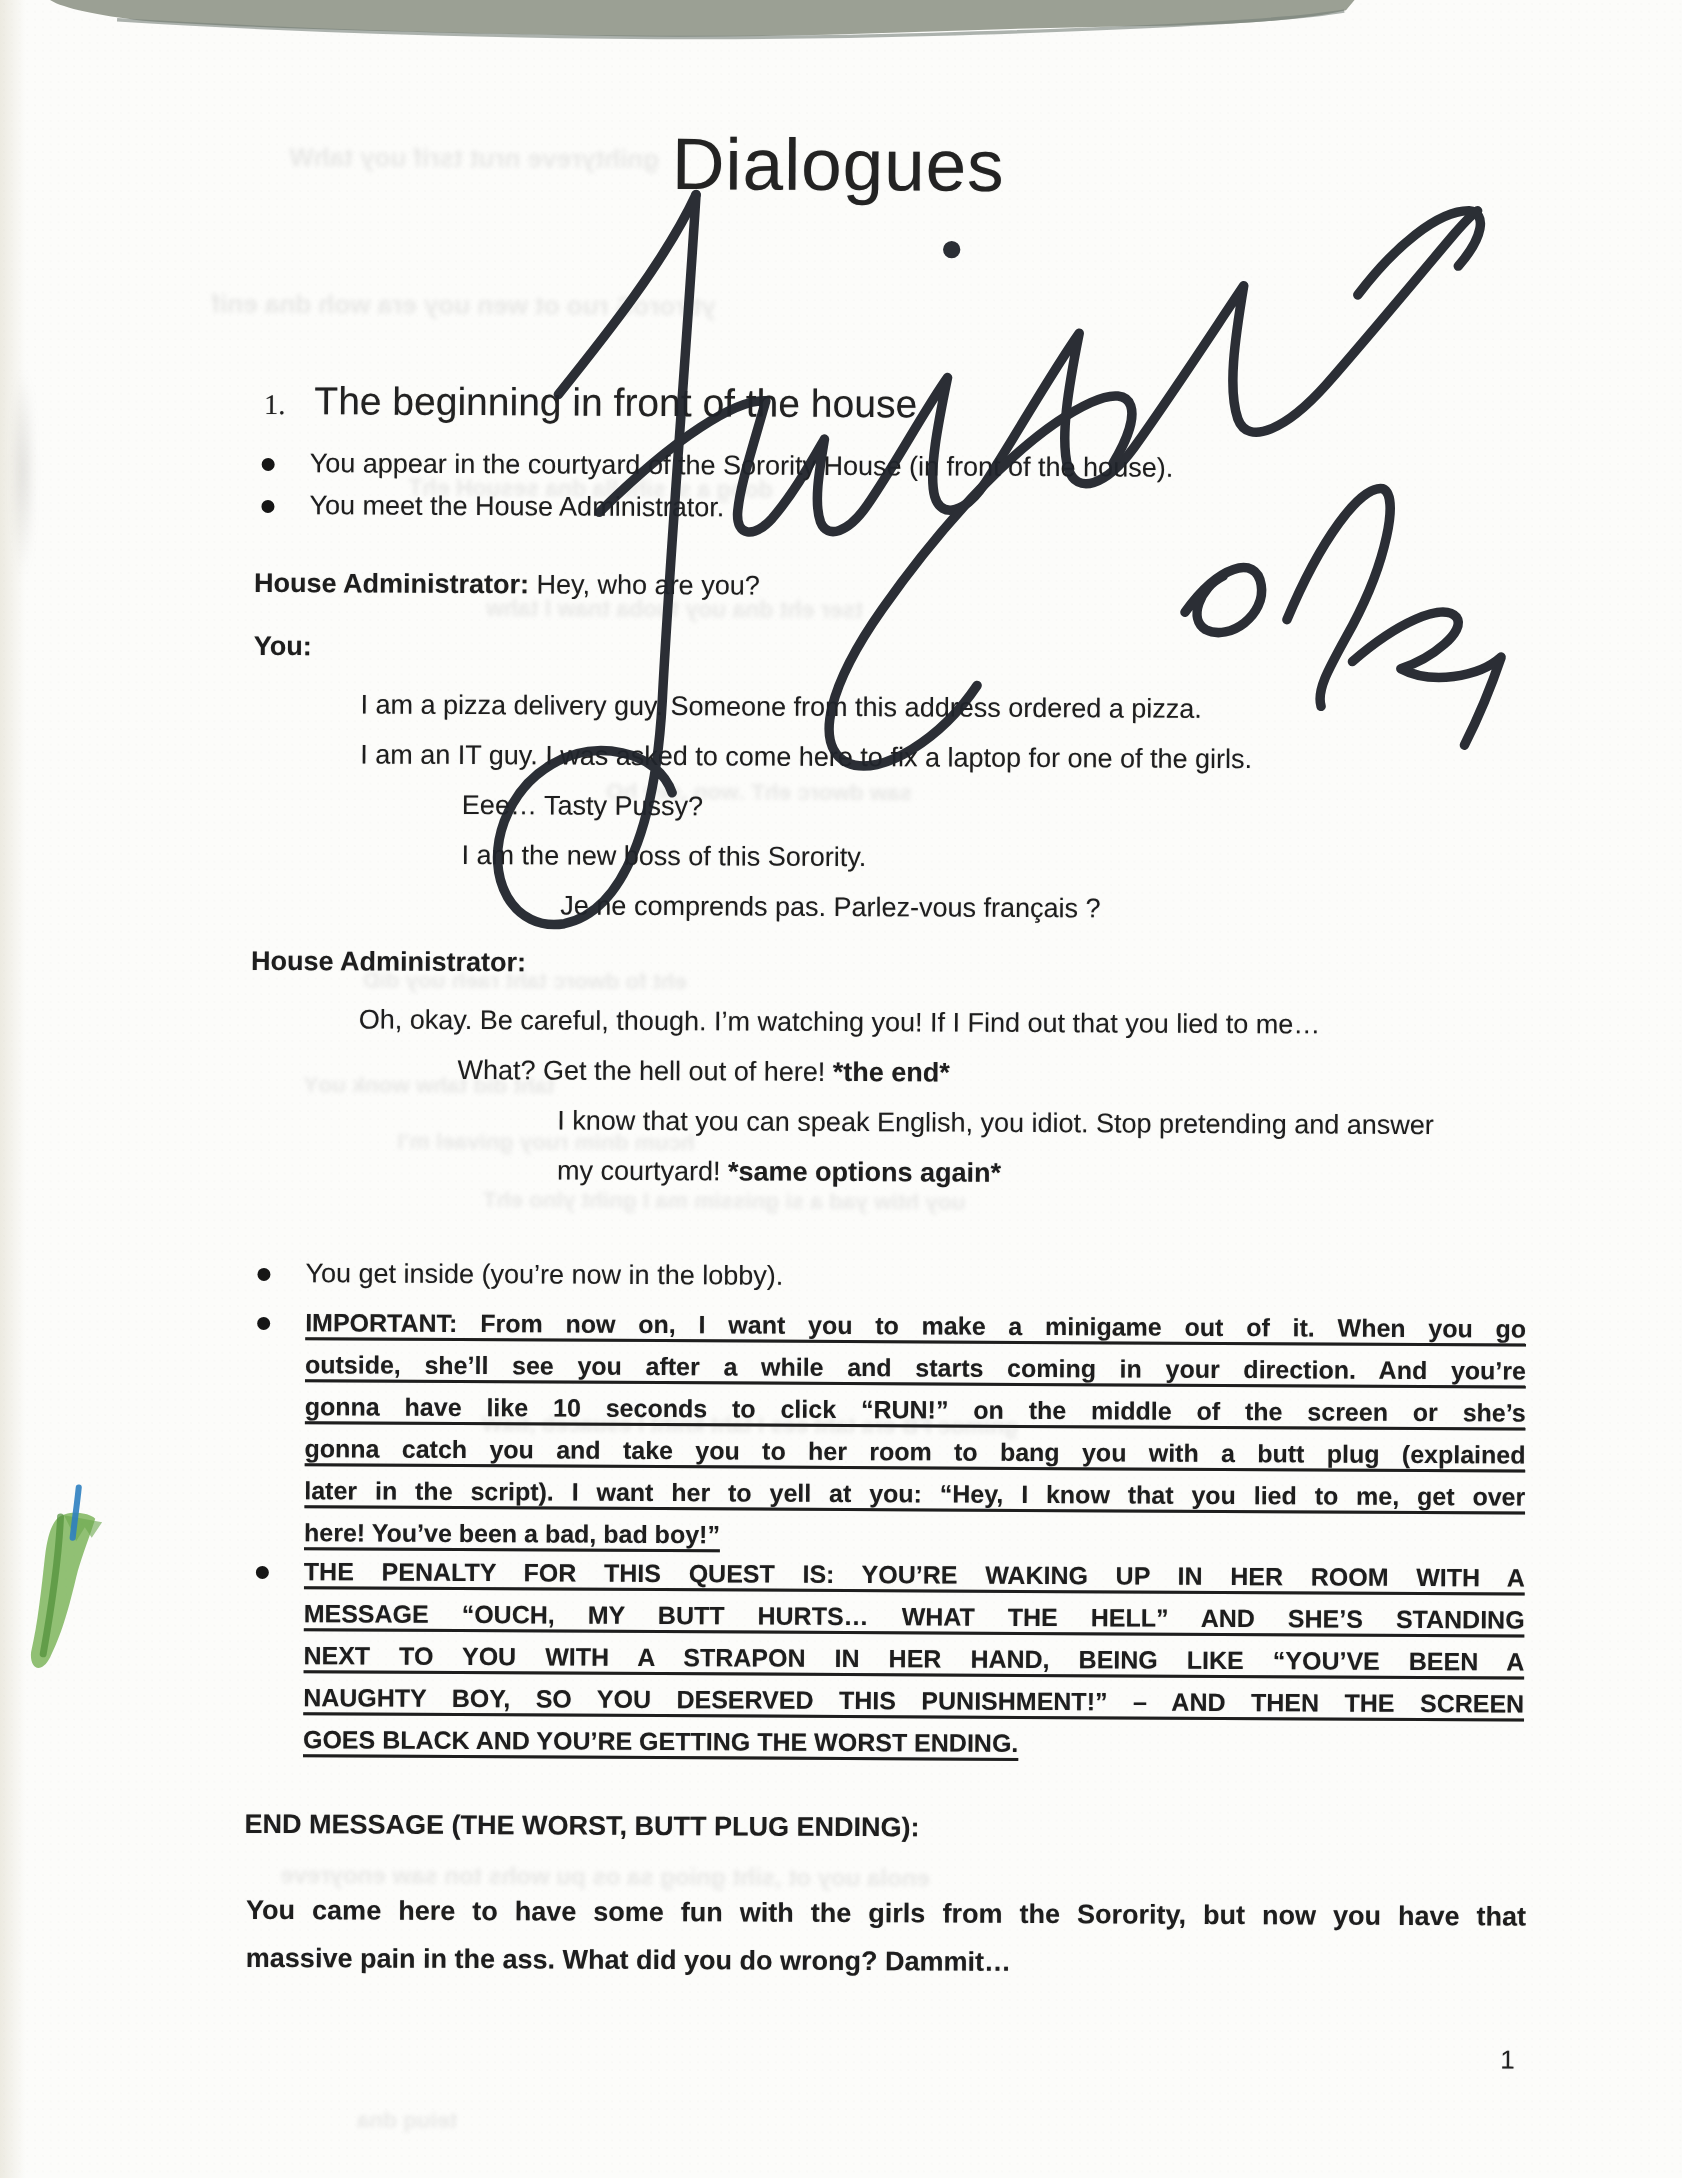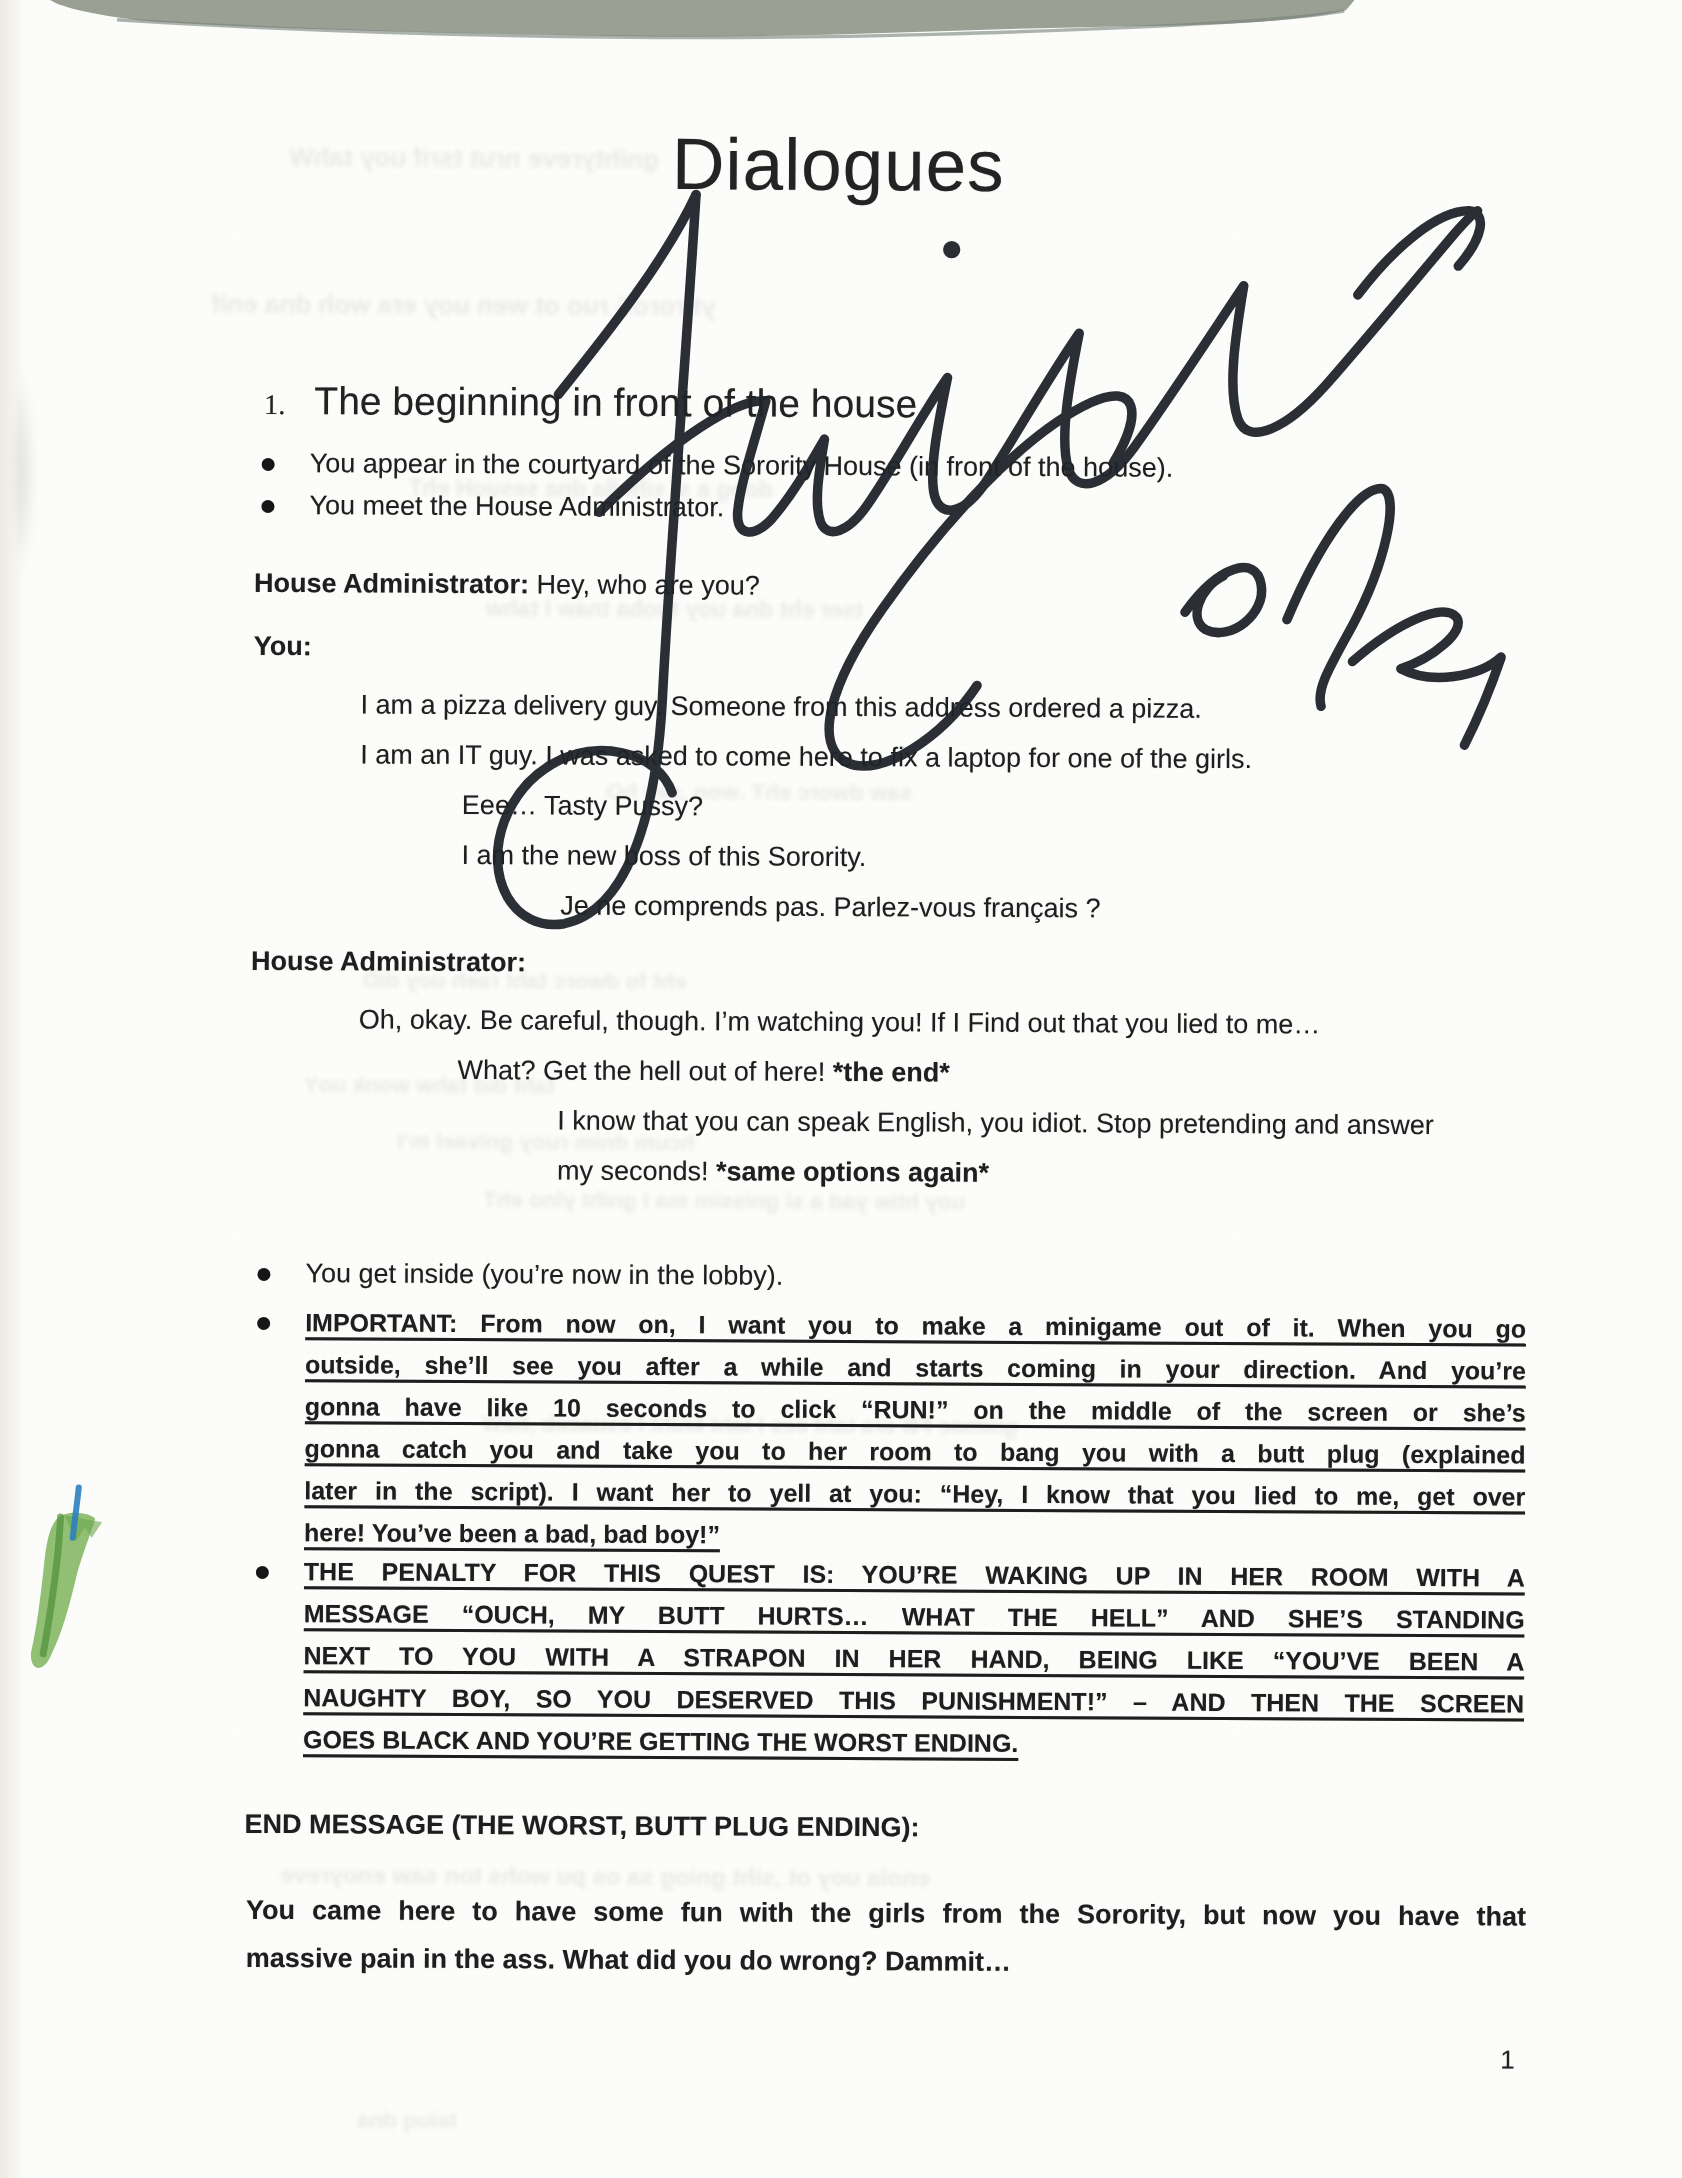--- a/index.html
+++ b/index.html
@@ -100,21 +100,21 @@
   <div class="abs body-t soft" style="left:560px;top:892px;">Je ne comprends pas. Parlez-vous français ?</div>
 
   <div class="abs body-t soft b" style="left:251px;top:949px;">House Administrator:</div>
 
   <div class="abs body-t soft" style="left:359px;top:1007px;">Oh, okay. Be careful, though. I’m watching you! If I Find out that you lied to me…</div>
   <div class="abs body-t soft" style="left:458px;top:1057px;">
     <span>What? Get the hell out of here! </span><span class="b">*the end*</span>
   </div>
   <div class="abs body-t soft" style="left:558px;top:1107px;">I know that you can speak English, you idiot. Stop pretending and answer</div>
   <div class="abs body-t soft" style="left:558px;top:1157px;">
-    <span>my seconds! </span><span class="b">*same options again*</span>
+    <span>my courtyard! </span><span class="b">*same options again*</span>
   </div>
 
   <div class="abs row" style="left:259px;top:1261px;">
     <span class="dot"></span>
     <span class="body-t soft">You get inside (you’re now in the lobby).</span>
   </div>
 
   <span class="dot-abs" style="left:259px;top:1320px;"></span>
   <div class="jblock" style="left:307px;top:1304px;width:1221px;">
     <div class="jline soft">IMPORTANT: From now on, I want you to make a minigame out of it. When you go</div>

